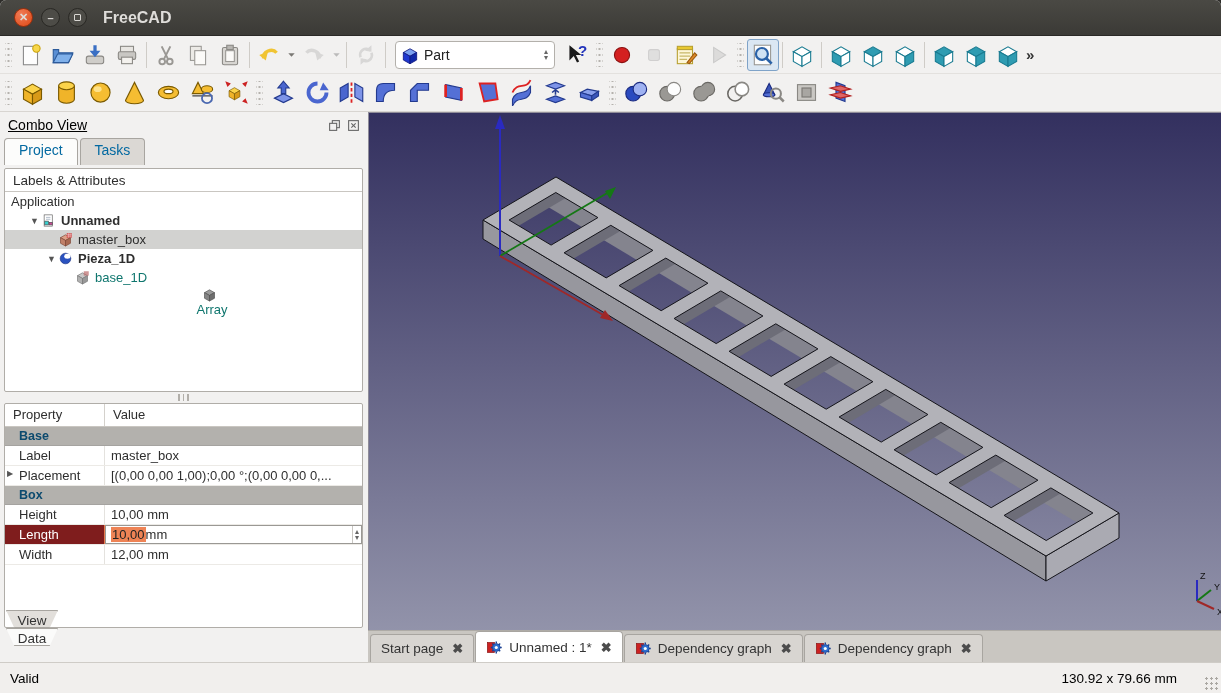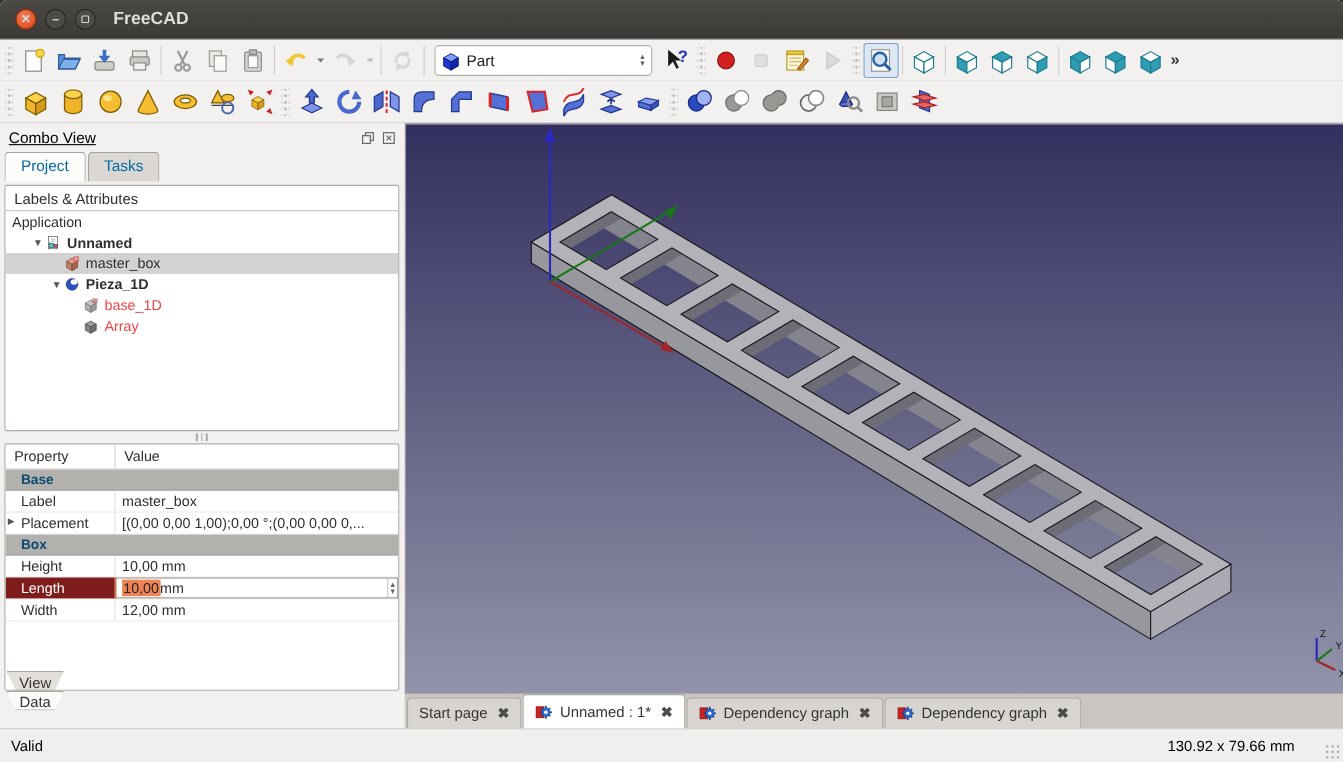--- a/index.html
+++ b/index.html
@@ -17,39 +17,39 @@
   #tb1{top:36px;height:38px;border-bottom:1px solid #e3e1de;}
   #tb2{top:74px;height:38px;border-bottom:1px solid #d8d5d1;}
   .tbtn{width:32px;height:32px;display:flex;align-items:center;justify-content:center;border-radius:3px;flex:0 0 auto;}
   .tbtn svg{width:26px;height:26px;}
   #tb2 .tbtn{width:34px;} #tb2 .tbtn svg{width:27px;height:27px;}
   .tbtn.disabled{filter:grayscale(1) opacity(.45);}
   .tbtn.active{border:1px solid #7fa3c8;background:#dbe7f3;}
   .tbtn.dd{width:13px;} .tbtn.dd svg{width:11px;height:11px;}
   .sep{width:1px;height:26px;background:#cfccc7;margin:0 3px;flex:0 0 auto;}
   .grip{width:7px;height:24px;margin:0 3px;flex:0 0 auto;background:radial-gradient(circle,#b5b2ad 1px,transparent 1.3px);background-size:4px 6px;background-position:center;}
-  .wbcombo{height:28px;width:198px;background:#fff;border:1px solid #b3b0ab;border-radius:4px;display:flex;align-items:center;margin:0 6px;padding:0 4px;flex:0 0 auto;}
+  .wbcombo{height:28px;width:160px;background:#fff;border:1px solid #b3b0ab;border-radius:4px;display:flex;align-items:center;margin:0 6px;padding:0 4px;flex:0 0 auto;}
   .wbcombo svg{width:20px;height:20px;margin-right:4px;}
   .wbcombo .lbl{font-size:14px;color:#222;flex:1;}
   .spin{display:flex;flex-direction:column;align-items:center;line-height:6px;font-size:8px;color:#666;padding:0 2px;}
   .overflow{font-size:15px;font-weight:bold;color:#333;margin-left:2px;}
   
   .combo{position:absolute;left:0;top:112px;width:368px;height:550px;background:#f2f1f0;}
   .cv-head{height:26px;display:flex;align-items:center;padding:0 8px;font-size:14px;color:#000000;text-decoration:underline;}
   .cv-head .sp{flex:1;}
   .cv-head svg{width:13px;height:13px;margin-left:6px;}
   .cv-tabs{display:flex;margin-left:4px;height:27px;}
   .cv-tab{padding:3px 14px 0;font-size:14px;color:#0369a1;border:1px solid #a8a5a0;border-bottom:none;border-radius:4px 4px 0 0;background:#dbd8d4;margin-right:2px;}
   .cv-tab.active{background:#fcfcfb;position:relative;z-index:2;}
   .treeframe{position:absolute;left:4px;right:5px;top:56px;height:224px;background:#fff;border:1px solid #b0ada8;border-radius:2px;overflow:hidden;}
   .treehdr{height:23px;line-height:23px;padding-left:8px;font-size:13.5px;color:#2e2e2e;border-bottom:1px solid #c9c6c1;}
   .trow{height:19px;display:flex;align-items:center;font-size:13px;color:#2e2e2e;white-space:nowrap;}
   .trow.sel{background:#d2d2d0;}
   .trow.bold{font-weight:bold;}
-  .trow.dis{color:#ef4444;}
+  .trow.dis{color:#0f766e;}
   .trow .exp{width:13px;text-align:center;font-size:9px;color:#555;flex:0 0 auto;}
   .trow svg{width:15px;height:15px;margin-right:5px;flex:0 0 auto;}
   .splitgrip{position:absolute;left:4px;right:5px;top:282px;height:7px;display:flex;justify-content:center;align-items:center;gap:3px;}
   .splitgrip i{width:1.5px;height:7px;background:#b2afaa;display:block;}
   .propframe{position:absolute;left:4px;right:5px;top:291px;height:225px;background:#fff;border:1px solid #b0ada8;border-radius:2px;overflow:hidden;font-size:13px;}
   .phead{display:flex;height:23px;border-bottom:1px solid #c9c6c1;color:#2e2e2e;}
   .phead div{padding:3px 0 0 8px;}
   .phead .c1{width:100px;border-right:1px solid #d4d1cc;}
   .pgroup{height:19px;background:#b3b1ad;color:#0c4a6e;font-weight:bold;font-size:12.5px;padding-left:14px;line-height:19px;border-bottom:1px solid #a5a3a0;}
   .prow{display:flex;height:20px;border-bottom:1px solid #eceae6;align-items:stretch;}
@@ -495,21 +495,21 @@
           <div class="trow dis" style="padding-left: 57px;">
             <span class="exp"></span>
             <svg viewBox="0 0 24 24">
               <path d="M4,9 L12,4.5 L20,9 L12,13.5 Z" fill="#c8c8c8" stroke="#707070"></path>
               <path d="M4,9 L12,13.5 L12,22.5 L4,18 Z" fill="#b0b0b0" stroke="#707070"></path>
               <path d="M20,9 L12,13.5 L12,22.5 L20,18 Z" fill="#989898" stroke="#707070"></path>
               <rect x="14" y="2" width="8" height="7" fill="#bb6a6a" opacity="0.7"></rect>
             </svg>
             <span>base_1D</span>
           </div>
-          <div class="trow dis" style="padding-left: 57px;">
+          <div class="trow dis" style="padding-left: 57px; flex-direction: column;">
             <span class="exp"></span>
             <svg viewBox="0 0 24 24">
               <path d="M4,9 L12,4.5 L20,9 L12,13.5 Z" fill="#9a9a9a" stroke="#4a4a4a"></path>
               <path d="M4,9 L12,13.5 L12,22.5 L4,18 Z" fill="#848484" stroke="#4a4a4a"></path>
               <path d="M20,9 L12,13.5 L12,22.5 L20,18 Z" fill="#6e6e6e" stroke="#4a4a4a"></path>
             </svg>
             <span>Array</span>
           </div>
         </div>
     </div>

